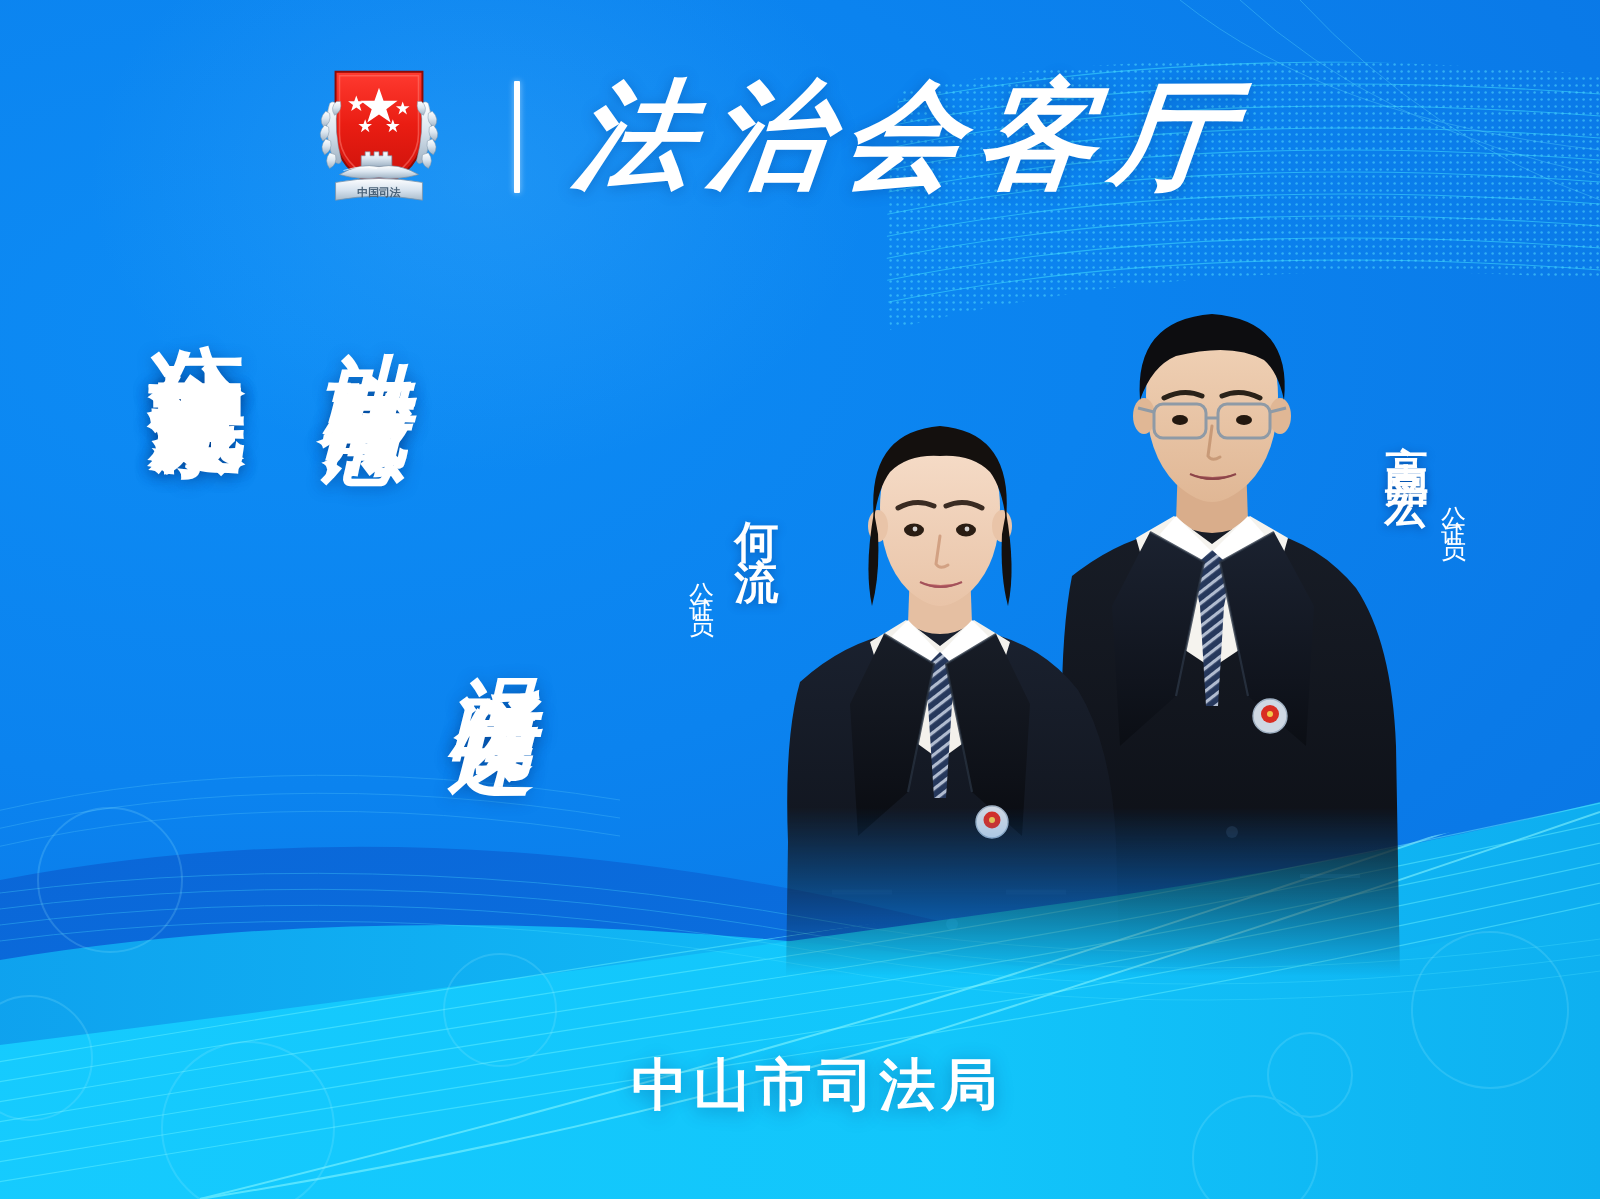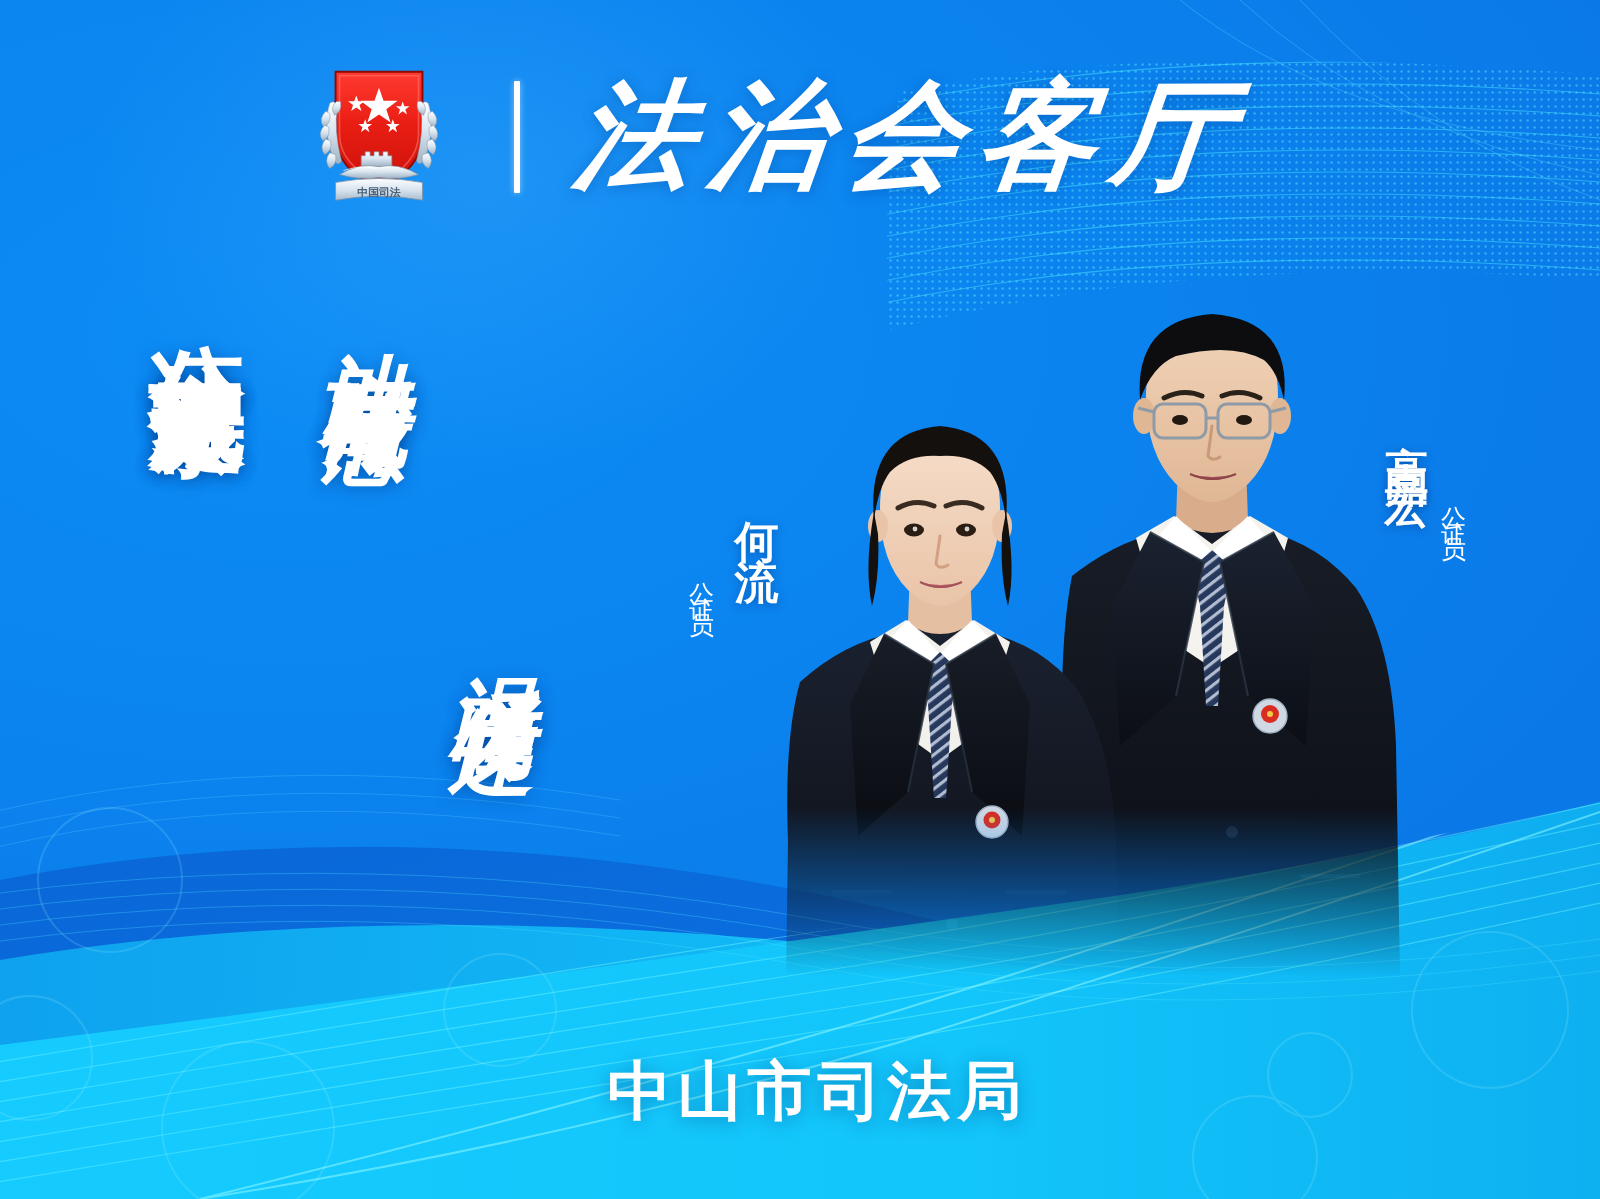--- a/index.html
+++ b/index.html
@@ -100,21 +100,21 @@
 
   
   .photos{position:absolute;left:740px;top:276px;width:700px;height:700px;}
   .photos svg{display:block;width:700px;height:700px;}
 
   
   .footer{
     position:absolute;left:0;right:0;top:1048px;
     text-align:center;
     color:#ffffff;
-    font-size:64px;
+    font-size:56px;
     font-weight:700;
     letter-spacing:6px;
     text-shadow:0 3px 18px rgba(0,50,120,.4);
     margin-left:35px;
   }
 </style>
 </head>
 <body>
 
 <div id="poster">

